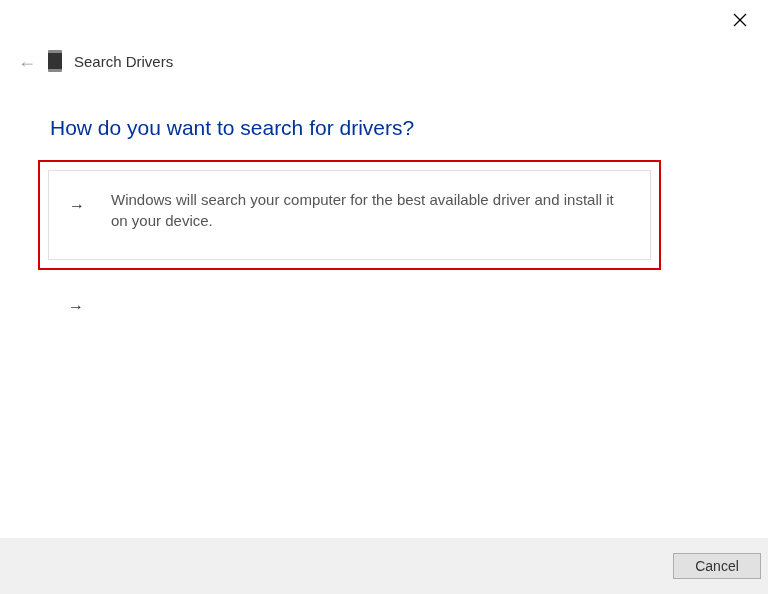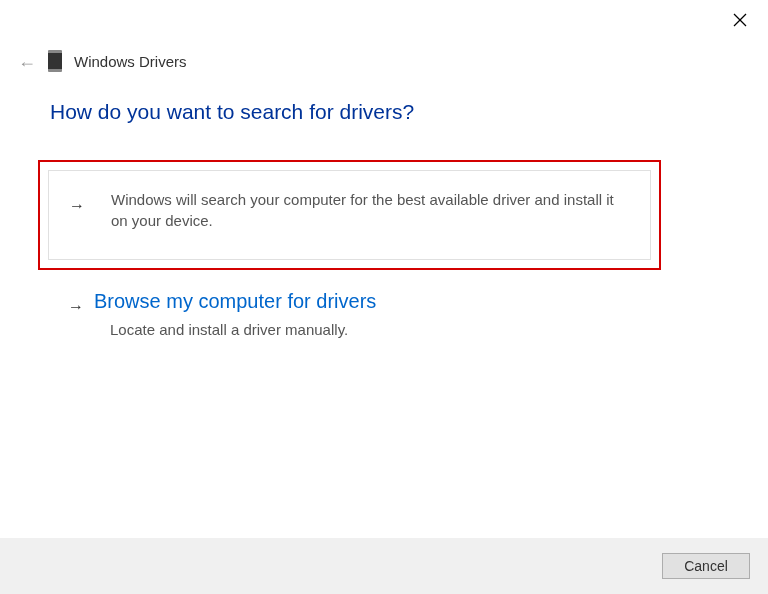--- a/index.html
+++ b/index.html
@@ -48,21 +48,21 @@
       height: 22px;
       background: linear-gradient(to bottom, #888 0%, #888 15%, #333 15%, #333 85%, #888 85%, #888 100%);
       border-radius: 1px;
     }
     .header-title {
       font-size: 15px;
       color: #333;
     }
     .main-heading {
       position: absolute;
-      top: 100px;
+      top: 116px;
       left: 50px;
       font-size: 21px;
       color: #003399;
       font-weight: normal;
     }
     .options-container {
       position: absolute;
       top: 160px;
       left: 38px;
       width: 623px;
@@ -108,21 +108,21 @@
     .footer {
       position: absolute;
       bottom: 0;
       left: 0;
       right: 0;
       height: 56px;
       background: #f0f0f0;
       display: flex;
       align-items: center;
       justify-content: flex-end;
-      padding-right: 18px;
+      padding-right: 7px;
     }
     .cancel-btn {
       width: 88px;
       height: 26px;
       background: #e1e1e1;
       border: 1px solid #adadad;
       font-size: 14px;
       color: #333;
       cursor: pointer;
       font-family: inherit;
@@ -134,39 +134,35 @@
 <div class="close-btn">
   <svg viewBox="0 0 14 14">
     <line x1="1" y1="1" x2="13" y2="13" stroke="#000" stroke-width="1.2"></line>
     <line x1="13" y1="1" x2="1" y2="13" stroke="#000" stroke-width="1.2"></line>
   </svg>
 </div>
 
 <div class="header">
   <span class="back-arrow">←</span>
   <span class="device-icon"></span>
-  <span class="header-title">Windows Drivers</span>
+  <span class="header-title">Search Drivers</span>
 </div>
 
 <h1 class="main-heading">How do you want to search for drivers?</h1>
 
 <div class="options-container">
   <div class="highlight-box">
     <div class="option-card">
       <span class="arrow-icon">→</span>
       <div class="option-text">
         <p class="option-desc">Windows will search your computer for the best available driver and install it on your device.</p>
       </div>
     </div>
   </div>
 
   <div class="option-card no-border">
     <span class="arrow-icon">→</span>
-    <div class="option-text">
-      <h2 class="option-title">Browse my computer for drivers</h2>
-      <p class="option-desc">Locate and install a driver manually.</p>
-    </div>
   </div>
 </div>
 
 <div class="footer">
   <button class="cancel-btn">Cancel</button>
 </div>
 
 </body></html>

